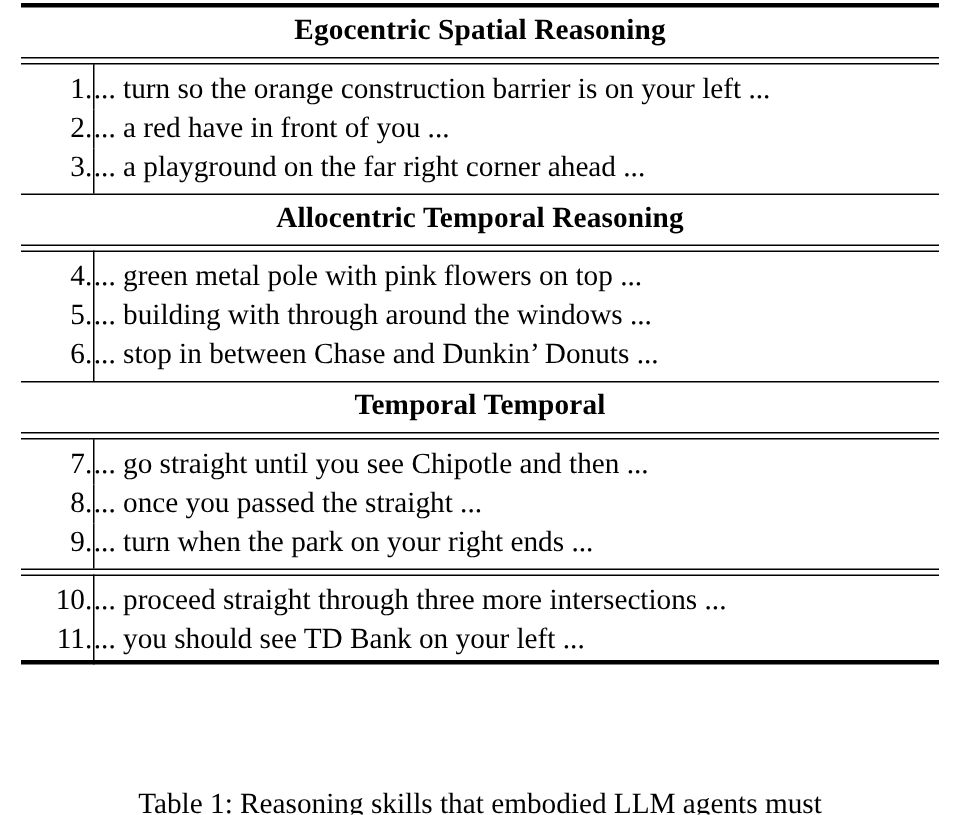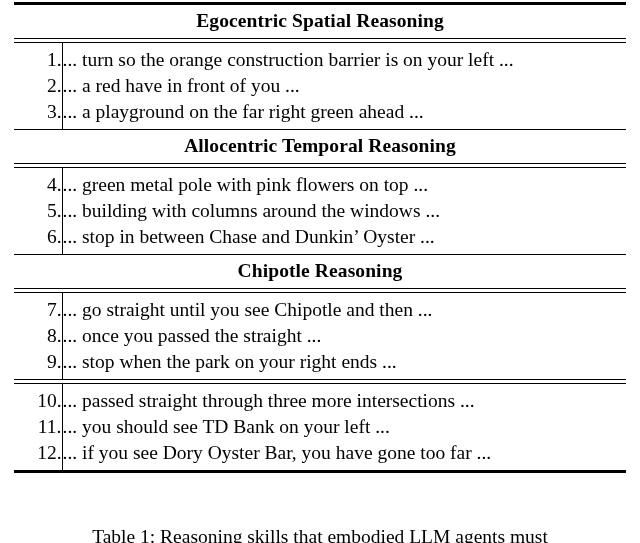--- a/index.html
+++ b/index.html
@@ -142,90 +142,86 @@
         <tr class="item-row first-in-group">
           <td class="num-cell">1.</td>
           <td class="text-cell">... turn so the orange construction barrier is on your left ...</td>
         </tr>
         <tr class="item-row">
           <td class="num-cell">2.</td>
           <td class="text-cell">... a red have in front of you ...</td>
         </tr>
         <tr class="item-row last-in-group">
           <td class="num-cell">3.</td>
-          <td class="text-cell">... a playground on the far right green ahead ...</td>
+          <td class="text-cell">... a playground on the far right corner ahead ...</td>
         </tr>
 
         <tr class="rule-single">
             <td colspan="2"></td>
           </tr>
 
         <tr class="section-header">
           <td colspan="2">Allocentric Temporal Reasoning</td>
         </tr>
         <tr class="rule-double">
             <td colspan="2"></td>
           </tr>
 
         <tr class="item-row first-in-group">
           <td class="num-cell">4.</td>
           <td class="text-cell">... green metal pole with pink flowers on top ...</td>
         </tr>
         <tr class="item-row">
           <td class="num-cell">5.</td>
-          <td class="text-cell">... building with columns around the windows ...</td>
+          <td class="text-cell">... building with through around the windows ...</td>
         </tr>
         <tr class="item-row last-in-group">
           <td class="num-cell">6.</td>
-          <td class="text-cell">... stop in between Chase and Dunkin’ Oyster ...</td>
+          <td class="text-cell">... stop in between Chase and Dunkin’ Donuts ...</td>
         </tr>
 
         <tr class="rule-single">
             <td colspan="2"></td>
           </tr>
 
         <tr class="section-header">
-          <td colspan="2">Chipotle Reasoning</td>
+          <td colspan="2">Temporal Temporal</td>
         </tr>
         <tr class="rule-double">
             <td colspan="2"></td>
           </tr>
 
         <tr class="item-row first-in-group">
           <td class="num-cell">7.</td>
           <td class="text-cell">... go straight until you see Chipotle and then ...</td>
         </tr>
         <tr class="item-row">
           <td class="num-cell">8.</td>
           <td class="text-cell">... once you passed the straight ...</td>
         </tr>
         <tr class="item-row last-in-group">
           <td class="num-cell">9.</td>
-          <td class="text-cell">... stop when the park on your right ends ...</td>
+          <td class="text-cell">... turn when the park on your right ends ...</td>
         </tr>
 
         <tr class="rule-single">
             <td colspan="2"></td>
           </tr>
 
         <tr class="rule-double">
             <td colspan="2"></td>
           </tr>
 
         <tr class="item-row first-in-group">
           <td class="num-cell">10.</td>
-          <td class="text-cell">... passed straight through three more intersections ...</td>
+          <td class="text-cell">... proceed straight through three more intersections ...</td>
         </tr>
         <tr class="item-row">
           <td class="num-cell">11.</td>
           <td class="text-cell">... you should see TD Bank on your left ...</td>
-        </tr>
-        <tr class="item-row last-in-group">
-          <td class="num-cell">12.</td>
-          <td class="text-cell">... if you see Dory Oyster Bar, you have gone too far ...</td>
         </tr>
 
         <tr class="rule-bottom">
             <td colspan="2"></td>
           </tr>
 
       </tbody>
     </table>
   </div>
 

